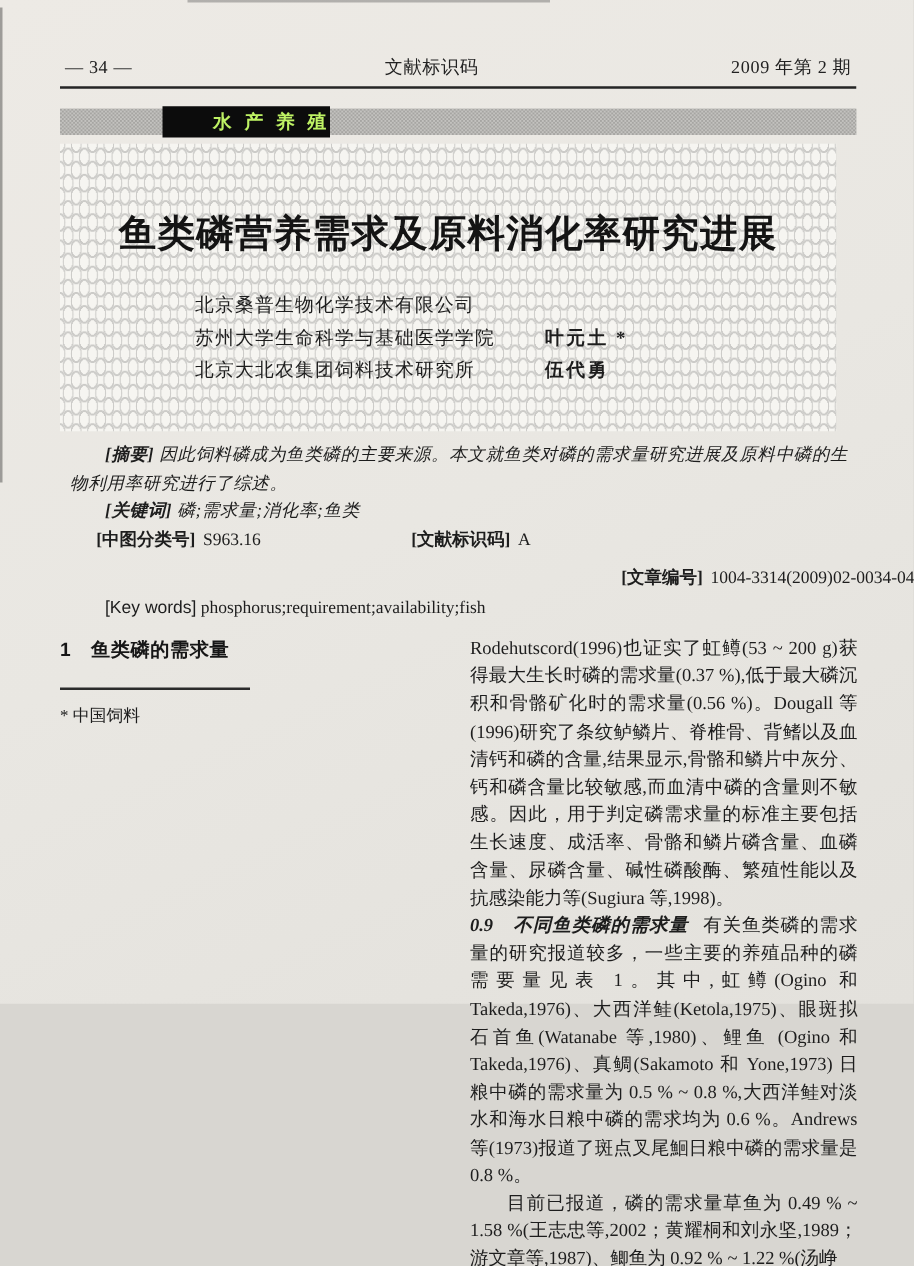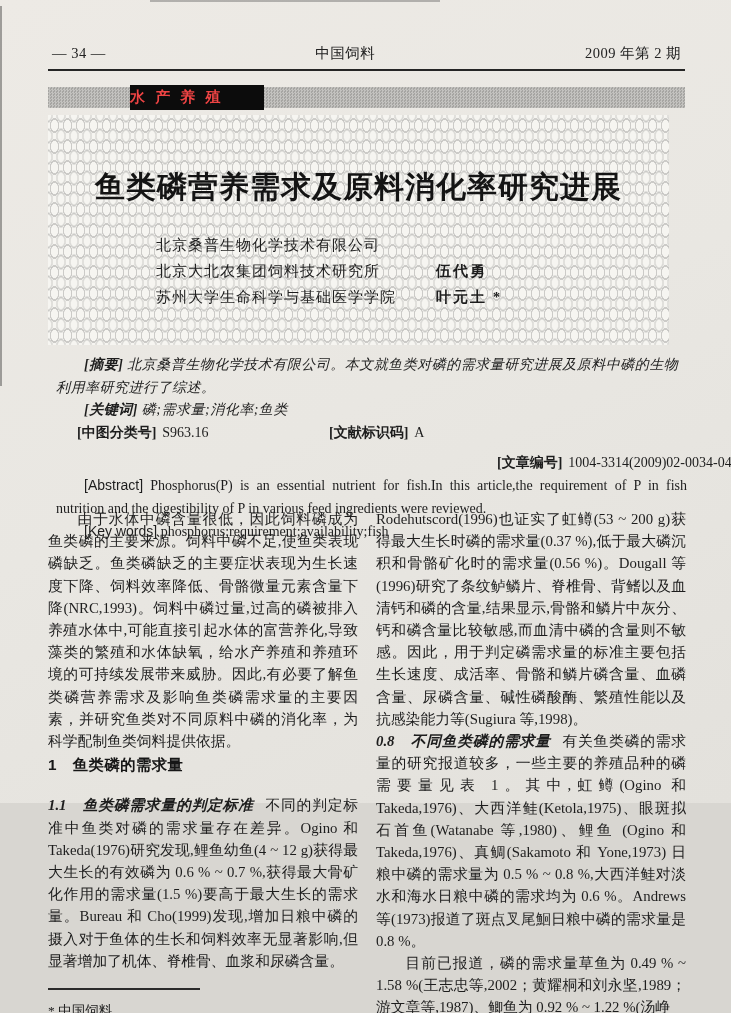--- a/index.html
+++ b/index.html
@@ -25,24 +25,24 @@
 
   
   .banner{
     position:absolute;top:87px;left:48px;right:46px;height:21px;
     background-color:#b4b3b0;
     background-image:repeating-conic-gradient(#c3c2bf 0% 25%,#a6a5a2 0% 50%);
     background-size:3px 3px;
   }
   .badge{
     position:absolute;left:82px;top:-2px;height:25px;width:134px;
-    background:#0c0c0c;color:#ef4444;
+    background:#0c0c0c;color:#bef264;
     font-family:"Liberation Sans","DejaVu Sans",sans-serif;
     font-weight:700;font-size:15px;letter-spacing:3px;
-    display:flex;align-items:center;justify-content:flex-start;
+    display:flex;align-items:center;justify-content:flex-end;
   }
 
   
   .title-box{
     position:absolute;top:115px;left:48px;right:62px;height:230px;
     background-color:#f6f5f1;
     background-image:
       radial-gradient(ellipse 6px 10px at 50% 50%,rgba(0,0,0,0) 57%,rgba(105,105,105,.30) 60%,rgba(105,105,105,.30) 73%,rgba(0,0,0,0) 77%),
       radial-gradient(ellipse 6px 10px at 50% 50%,rgba(0,0,0,0) 57%,rgba(105,105,105,.30) 60%,rgba(105,105,105,.30) 73%,rgba(0,0,0,0) 77%);
     background-size:13px 21px,13px 21px;
@@ -92,69 +92,66 @@
 </style>
 </head>
 <body>
 
 <div class="sheet">
   <div class="scan-left"></div>
   <div class="scan-top"></div>
 
   <div class="pg-header">
     <span>— 34 —</span>
-    <span>中国饲料</span>
+    <span>文献标识码</span>
     <span>2009 年第 2 期</span>
   </div>
   <div class="header-rule"></div>
 
   <div class="banner">
     <div class="badge">
       <span>水 产 养 殖</span>
     </div>
   </div>
 
   <div class="title-box">
     <h1 class="title">鱼类磷营养需求及原料消化率研究进展</h1>
     <div class="authors">
       <div class="author-row">
         <span class="author-aff">北京桑普生物化学技术有限公司</span>
       </div>
       <div class="author-row">
+        <span class="author-aff">苏州大学生命科学与基础医学学院</span>
+        <span class="author-names">叶元土 *</span>
+      </div>
+      <div class="author-row">
         <span class="author-aff">北京大北农集团饲料技术研究所</span>
         <span class="author-names">伍代勇</span>
-      </div>
-      <div class="author-row">
-        <span class="author-aff">苏州大学生命科学与基础医学学院</span>
-        <span class="author-names">叶元土 *</span>
       </div>
     </div>
   </div>
 
   <div class="abstract">
-    <p class="zh"><span class="lab">[摘要]</span><span> 北京桑普生物化学技术有限公司。本文就鱼类对磷的需求量研究进展及原料中磷的生物利用率研究进行了综述。</span></p>
+    <p class="zh"><span class="lab">[摘要]</span><span> 因此饲料磷成为鱼类磷的主要来源。本文就鱼类对磷的需求量研究进展及原料中磷的生物利用率研究进行了综述。</span></p>
     <p class="zh"><span class="lab">[关键词]</span><span> 磷;需求量;消化率;鱼类</span></p>
     <p class="meta">
       <span class="cell c1"><span class="lab">[中图分类号]</span><span class="val">S963.16</span></span>
       <span class="cell c2"><span class="lab">[文献标识码]</span><span class="val">A</span></span>
       <span class="cell c3"><span class="lab">[文章编号]</span><span class="val">1004-3314(2009)02-0034-04</span></span>
     </p>
-    <p class="en"><span class="lab-en">[Abstract]</span><span> Phosphorus(P) is an essential nutrient for fish.In this article,the requirement of P in fish nutrition and the digestibility of P in various feed ingredients were reviewed.</span></p>
     <p class="en kwline"><span class="lab-en">[Key words]</span><span> phosphorus;requirement;availability;fish</span></p>
   </div>
 
   <div class="columns">
     <div class="col">
-      <p class="bp indent">由于水体中磷含量很低，因此饲料磷成为鱼类磷的主要来源。饲料中磷不足,使鱼类表现磷缺乏。鱼类磷缺乏的主要症状表现为生长速度下降、饲料效率降低、骨骼微量元素含量下降(NRC,1993)。饲料中磷过量,过高的磷被排入养殖水体中,可能直接引起水体的富营养化,导致藻类的繁殖和水体缺氧，给水产养殖和养殖环境的可持续发展带来威胁。因此,有必要了解鱼类磷营养需求及影响鱼类磷需求量的主要因素，并研究鱼类对不同原料中磷的消化率，为科学配制鱼类饲料提供依据。</p>
       <h2 class="sec-h">1　鱼类磷的需求量</h2>
-      <p class="bp"><span class="lead">1.1　鱼类磷需求量的判定标准</span><span>不同的判定标准中鱼类对磷的需求量存在差异。Ogino 和 Takeda(1976)研究发现,鲤鱼幼鱼(4 ~ 12 g)获得最大生长的有效磷为 0.6 % ~ 0.7 %,获得最大骨矿化作用的需求量(1.5 %)要高于最大生长的需求量。Bureau 和 Cho(1999)发现,增加日粮中磷的摄入对于鱼体的生长和饲料效率无显著影响,但显著增加了机体、脊椎骨、血浆和尿磷含量。</span></p>
       <div class="fn">
         <div class="fn-rule"></div>
         <p class="fn-text">* 中国饲料</p>
       </div>
     </div>
     <div class="col">
       <p class="bp">Rodehutscord(1996)也证实了虹鳟(53 ~ 200 g)获得最大生长时磷的需求量(0.37 %),低于最大磷沉积和骨骼矿化时的需求量(0.56 %)。Dougall 等(1996)研究了条纹鲈鳞片、脊椎骨、背鳍以及血清钙和磷的含量,结果显示,骨骼和鳞片中灰分、钙和磷含量比较敏感,而血清中磷的含量则不敏感。因此，用于判定磷需求量的标准主要包括生长速度、成活率、骨骼和鳞片磷含量、血磷含量、尿磷含量、碱性磷酸酶、繁殖性能以及抗感染能力等(Sugiura 等,1998)。</p>
-      <p class="bp"><span class="lead">0.8　不同鱼类磷的需求量</span><span>有关鱼类磷的需求量的研究报道较多，一些主要的养殖品种的磷需要量见表 1。其中,虹鳟(Ogino 和 Takeda,1976)、大西洋鲑(Ketola,1975)、眼斑拟石首鱼(Watanabe 等,1980)、鲤鱼 (Ogino 和 Takeda,1976)、真鲷(Sakamoto 和 Yone,1973) 日粮中磷的需求量为 0.5 % ~ 0.8 %,大西洋鲑对淡水和海水日粮中磷的需求均为 0.6 %。Andrews 等(1973)报道了斑点叉尾鮰日粮中磷的需求量是 0.8 %。</span></p>
+      <p class="bp"><span class="lead">0.9　不同鱼类磷的需求量</span><span>有关鱼类磷的需求量的研究报道较多，一些主要的养殖品种的磷需要量见表 1。其中,虹鳟(Ogino 和 Takeda,1976)、大西洋鲑(Ketola,1975)、眼斑拟石首鱼(Watanabe 等,1980)、鲤鱼 (Ogino 和 Takeda,1976)、真鲷(Sakamoto 和 Yone,1973) 日粮中磷的需求量为 0.5 % ~ 0.8 %,大西洋鲑对淡水和海水日粮中磷的需求均为 0.6 %。Andrews 等(1973)报道了斑点叉尾鮰日粮中磷的需求量是 0.8 %。</span></p>
       <p class="bp indent">目前已报道，磷的需求量草鱼为 0.49 % ~ 1.58 %(王志忠等,2002；黄耀桐和刘永坚,1989；游文章等,1987)、鲫鱼为 0.92 % ~ 1.22 %(汤峥</p>
     </div>
   </div>
 </div>
 
 </body></html>

